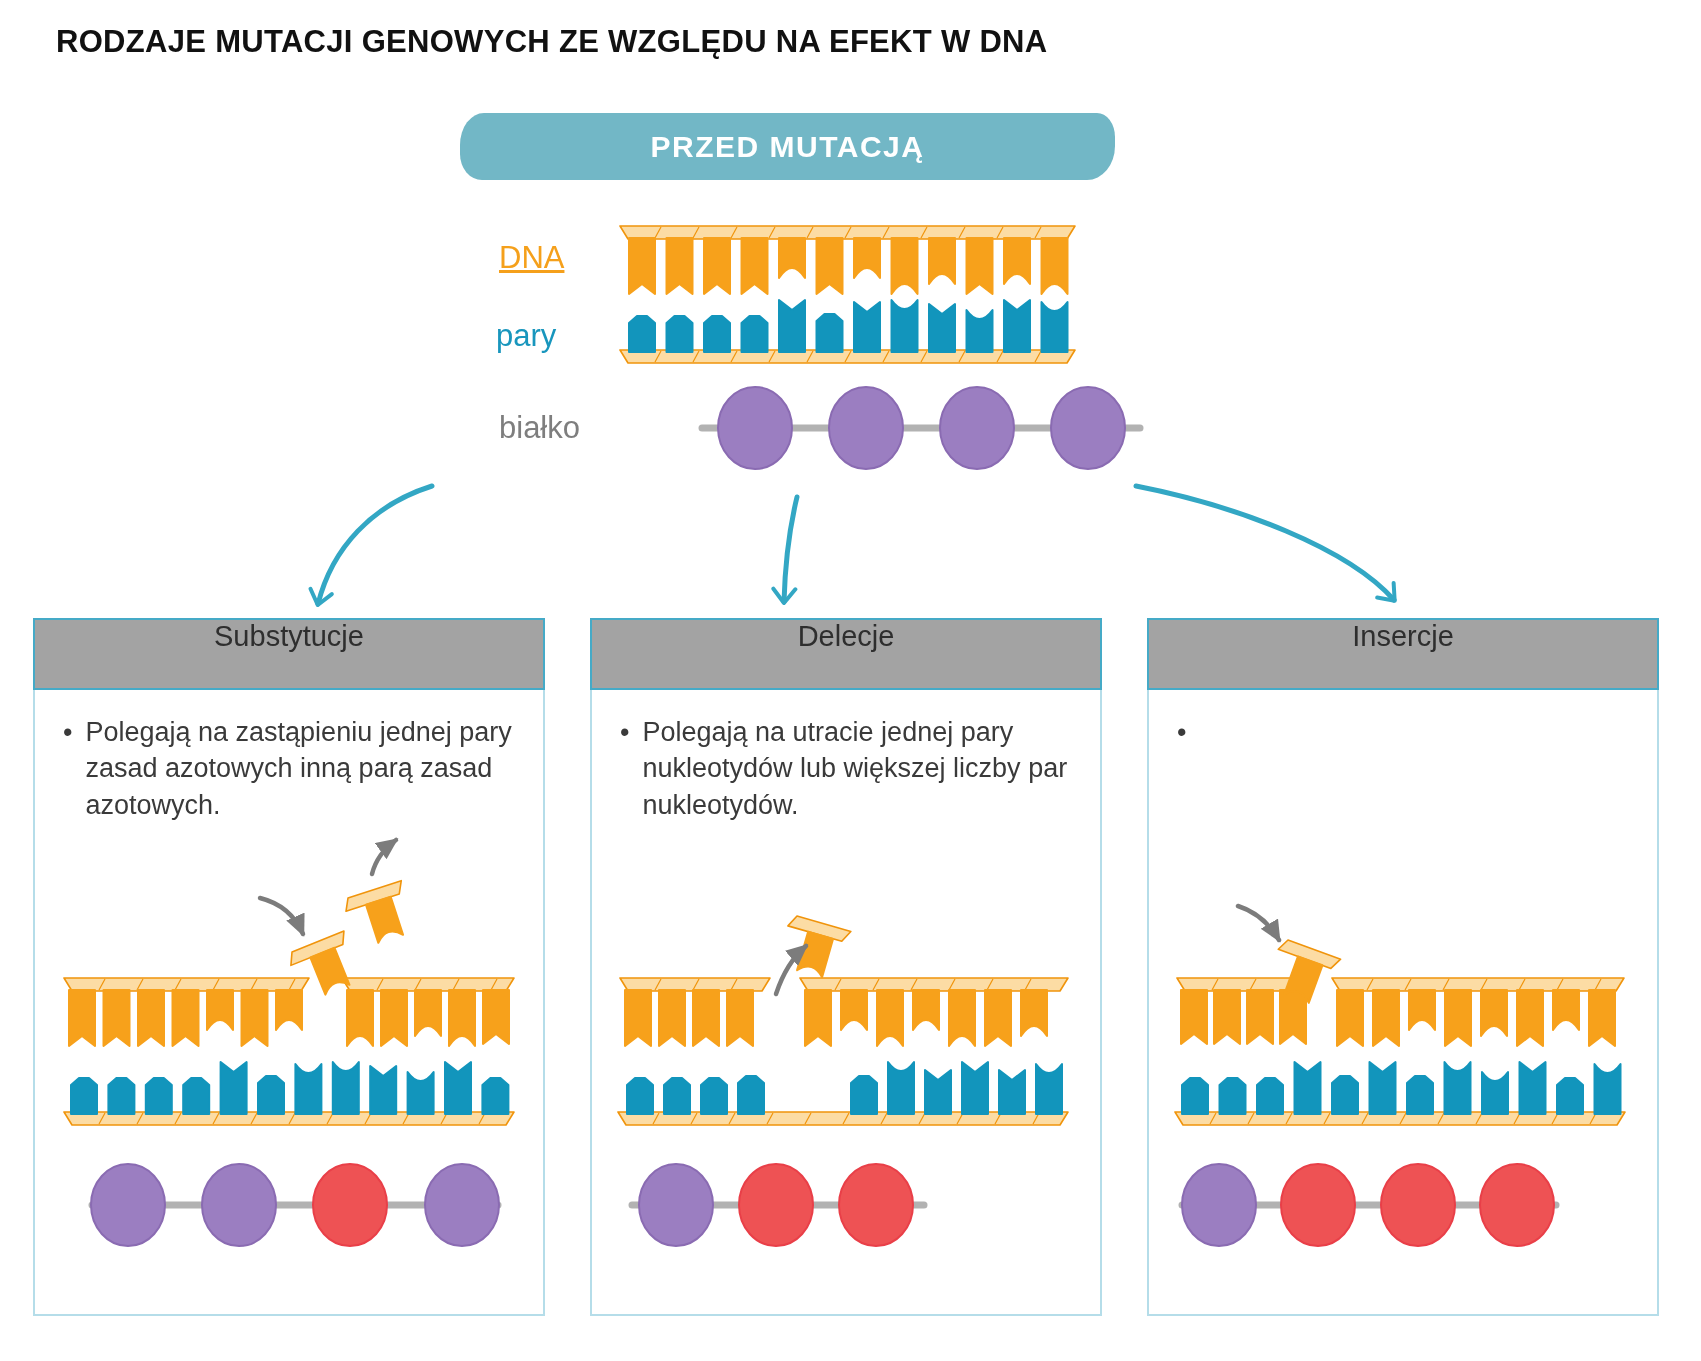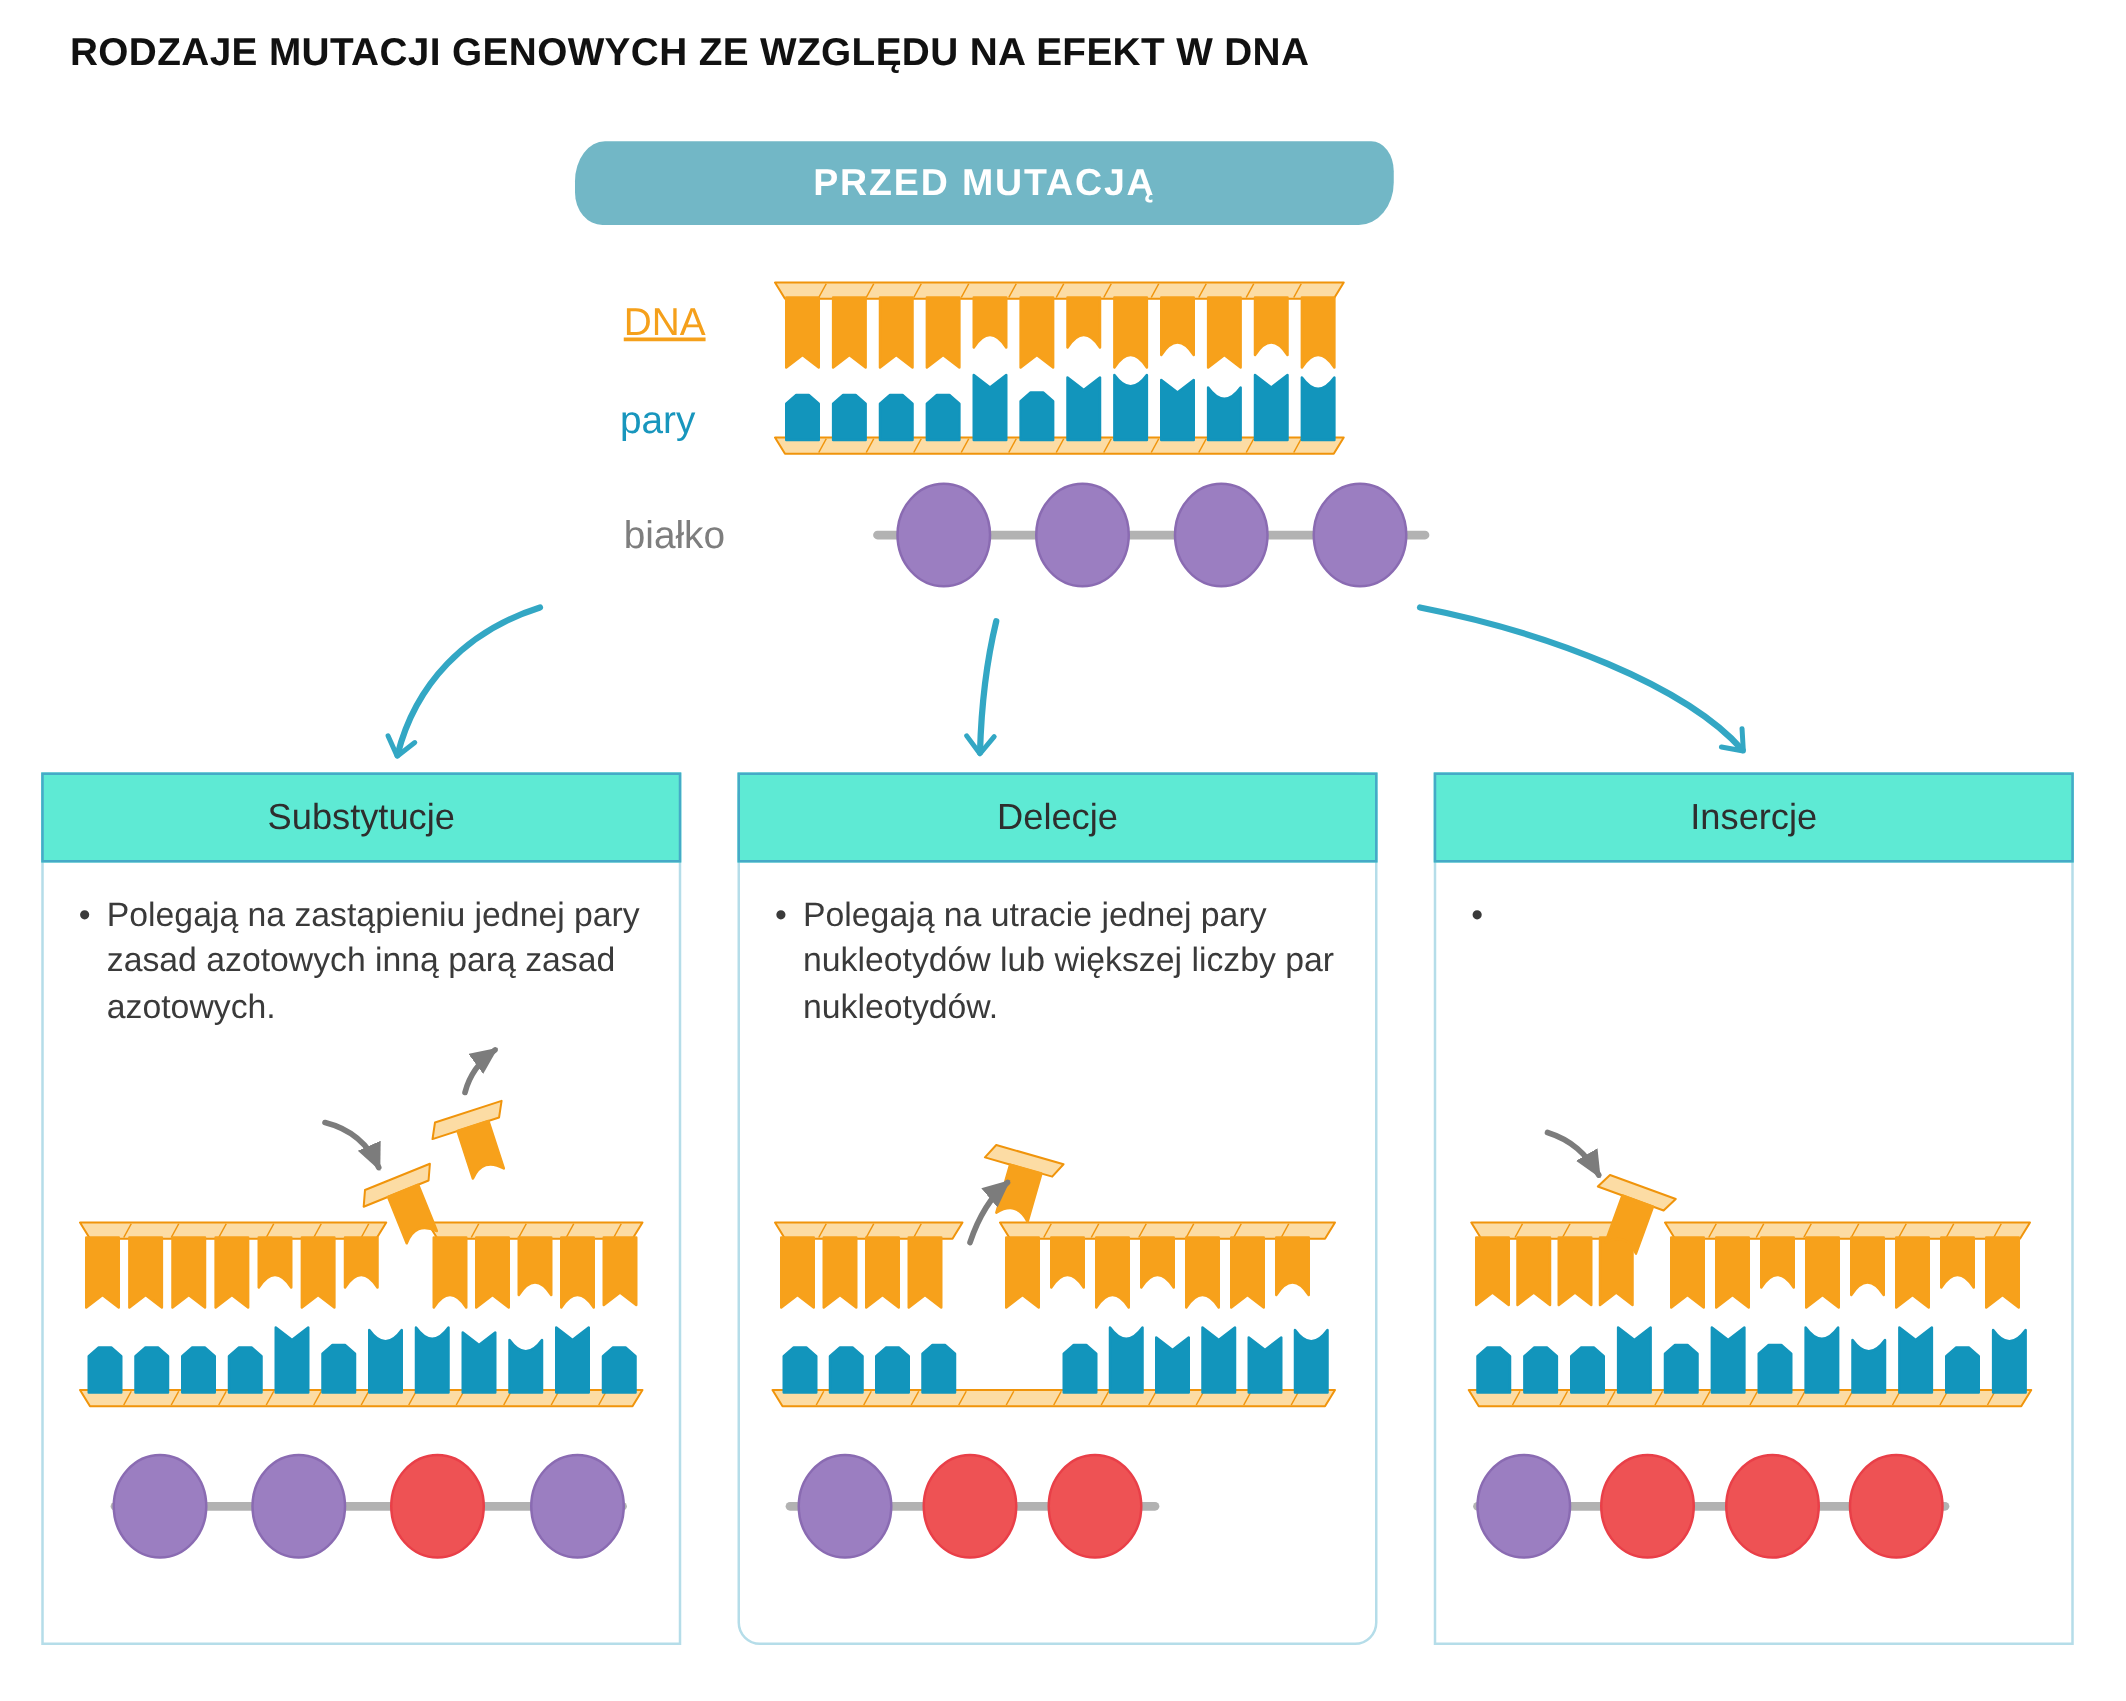--- a/index.html
+++ b/index.html
@@ -10,23 +10,23 @@
   .banner{position:absolute;left:460px;top:113px;width:655px;height:67px;background:#72B7C6;
           border-radius:24px 18px 28px 22px / 32px 24px 34px 26px;
           display:flex;align-items:center;justify-content:center;}
   .banner span{color:#fff;font-weight:bold;font-size:30px;letter-spacing:1.5px;}
   .rowlabel{position:absolute;font-size:31px;white-space:nowrap;}
   .lbl-dna{left:499px;top:240px;color:#F5A01B;text-decoration:underline;}
   .lbl-mrna{left:496px;top:318px;color:#1896BD;}
   .lbl-bialko{left:499px;top:410px;color:#7E7E7E;}
   .mutbox{position:absolute;top:618px;width:512px;height:698px;box-sizing:border-box;
           border:2px solid #B5DDE9;background:#fff;}
-  .box-sub{left:33px;} .box-del{left:590px;border-radius:18px;} .box-ins{left:1147px;}
-  .mutbox header{margin:-2px -2px 0 -2px;height:68px;background:#5eead4;
-          border:2px solid #45AAC7;display:flex;align-items:center;justify-content:center;}
+  .box-sub{left:33px;} .box-del{left:590px;} .box-ins{left:1147px;}
+  .mutbox header{margin:-2px -2px 0 -2px;height:68px;background:#a3a3a3;
+          border:2px solid #45AAC7;display:flex;align-items:flex-start;justify-content:center;}
   .mutbox header span{font-size:29px;color:#2E2E2E;}
   .bullet{display:flex;gap:13px;padding:24px 22px 0 28px;font-size:27px;color:#3A3A3A;line-height:1.35;}
   .bullet .dot{flex:0 0 auto;}
   .bullet p{margin:0;}
   #art{position:absolute;left:0;top:0;pointer-events:none;}
 </style>
 </head>
 <body>
 
 <div class="page">

